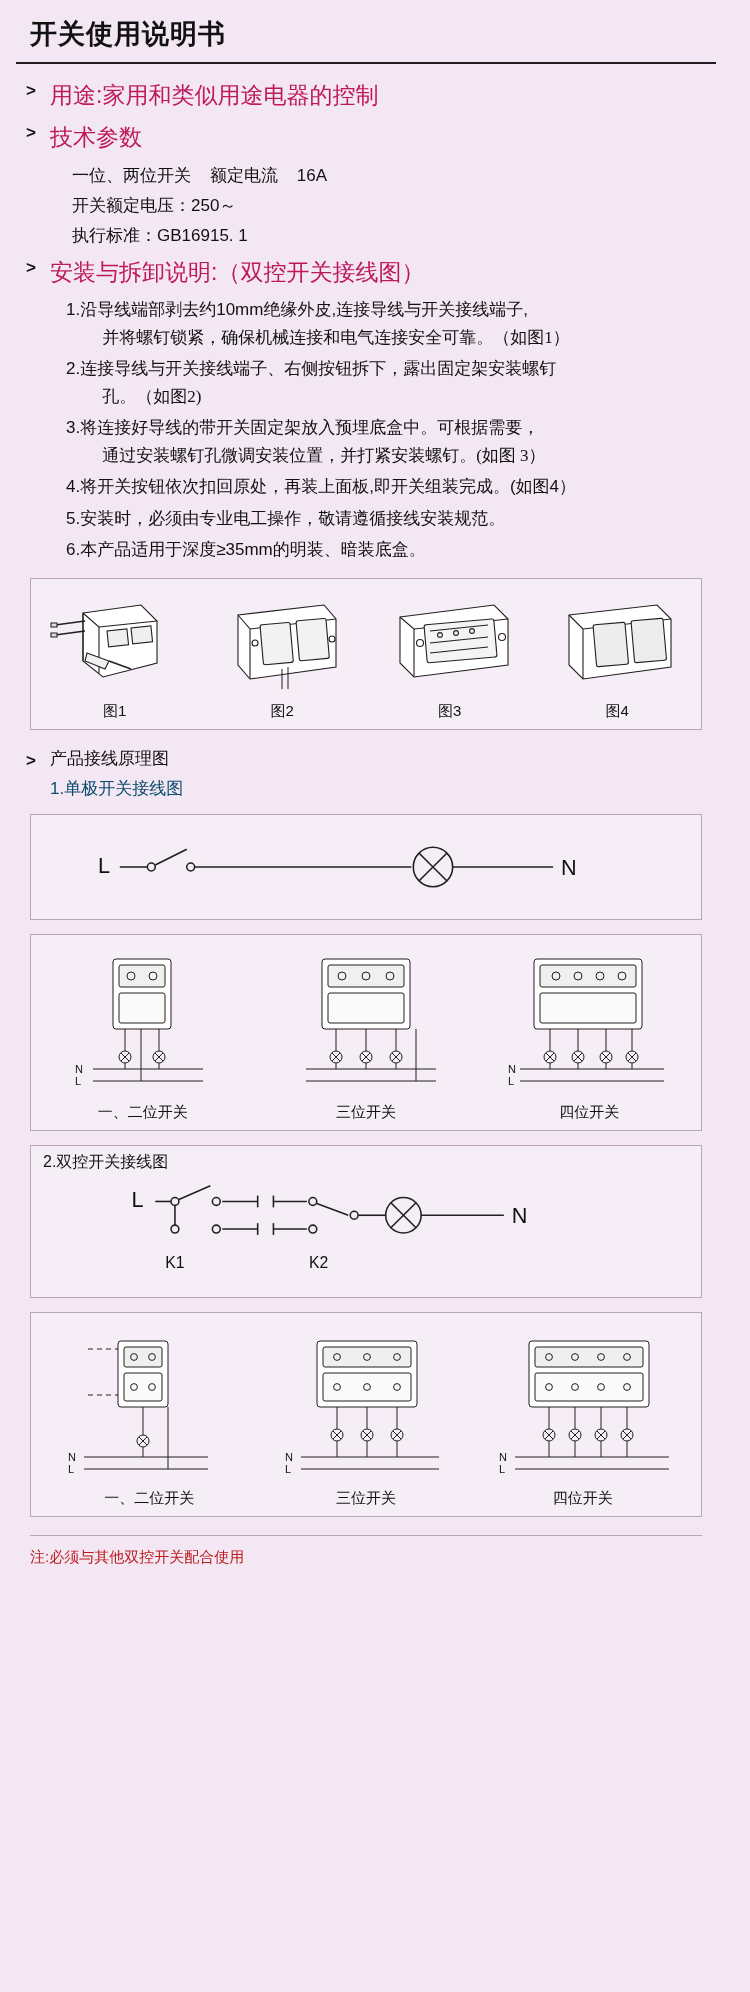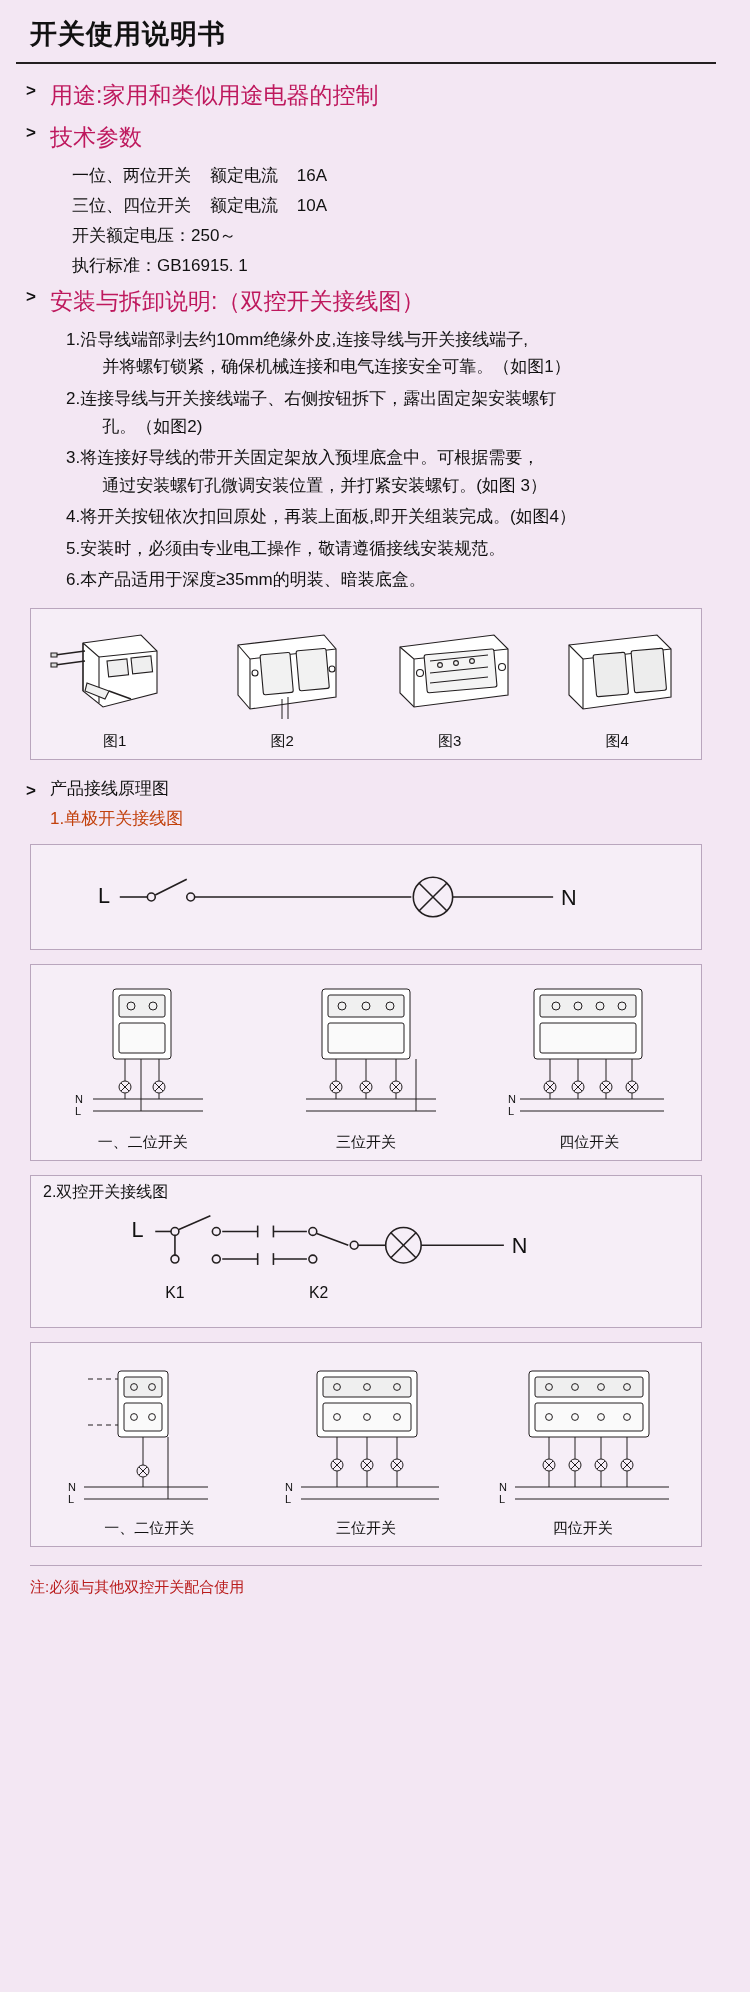--- a/index.html
+++ b/index.html
@@ -83,20 +83,21 @@
     flex: 0 0 auto;
     white-space: pre;
   }
   .step .txt {
     flex: 1 1 auto;
     text-indent: 0;
   }
   .step .txt .cont {
     display: block;
     padding-left: 22px;
+    font-family: Liberation Serif, serif;
   }
 
   
   .panel {
     margin: 14px 30px 0 30px;
     border: 1px solid #b9a6bd;
     background: #f6eef7;
     box-sizing: border-box;
   }
   .panel-pad {
@@ -127,21 +128,21 @@
   }
   .section-head .gt { padding-top: 2px; }
   .section-head .label {
     font-size: 17px;
     line-height: 1.5;
     color: #111;
   }
   .sub-head {
     font-size: 17px;
     margin: 4px 0 0 50px;
-    color: #c2410c;
+    color: #0c4a6e;
   }
   .inline-sub {
     font-size: 16px;
     color: #111;
     padding: 6px 0 0 12px;
   }
 
   .note {
     margin: 18px 30px 0 30px;
     border-top: 1px solid #b9a6bd;
@@ -177,21 +178,20 @@
       <div class="gt">&gt;</div>
       <div class="bullet-text">用途:家用和类似用途电器的控制</div>
     </div>
 
     <div class="bullet-row">
       <div class="gt">&gt;</div>
       <div class="bullet-text">技术参数</div>
     </div>
     <div class="param-lines">
       <div>一位、两位开关    额定电流    16A</div>
-      <div>三位、四位开关    额定电流    10A</div>
       <div>开关额定电压：250～</div>
       <div>执行标准：GB16915. 1</div>
     </div>
 
     <div class="bullet-row">
       <div class="gt">&gt;</div>
       <div class="bullet-text">安装与拆卸说明:（双控开关接线图）</div>
     </div>
 
     <div class="steps">

